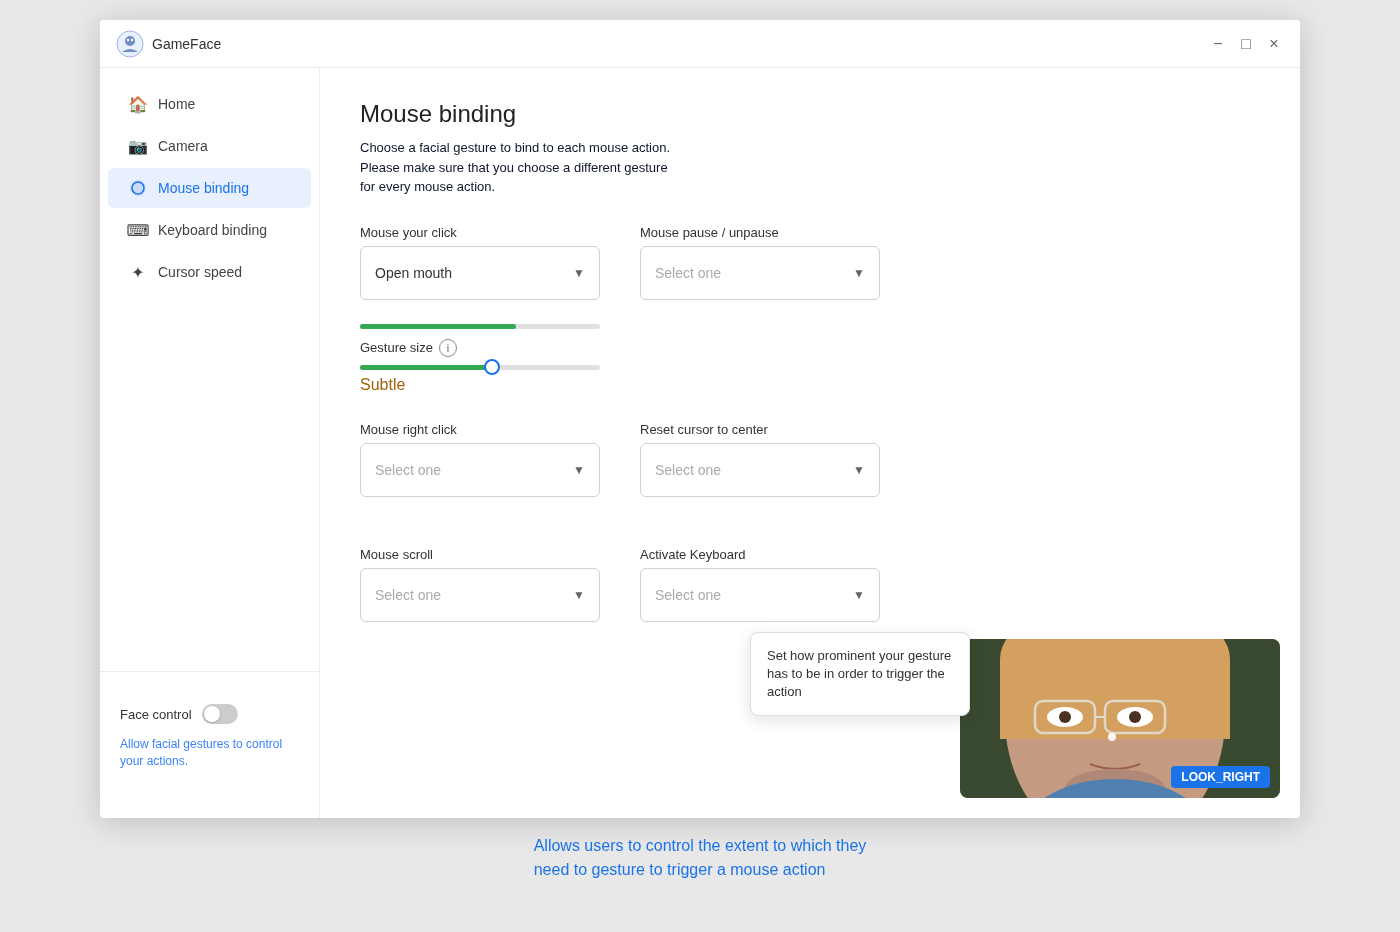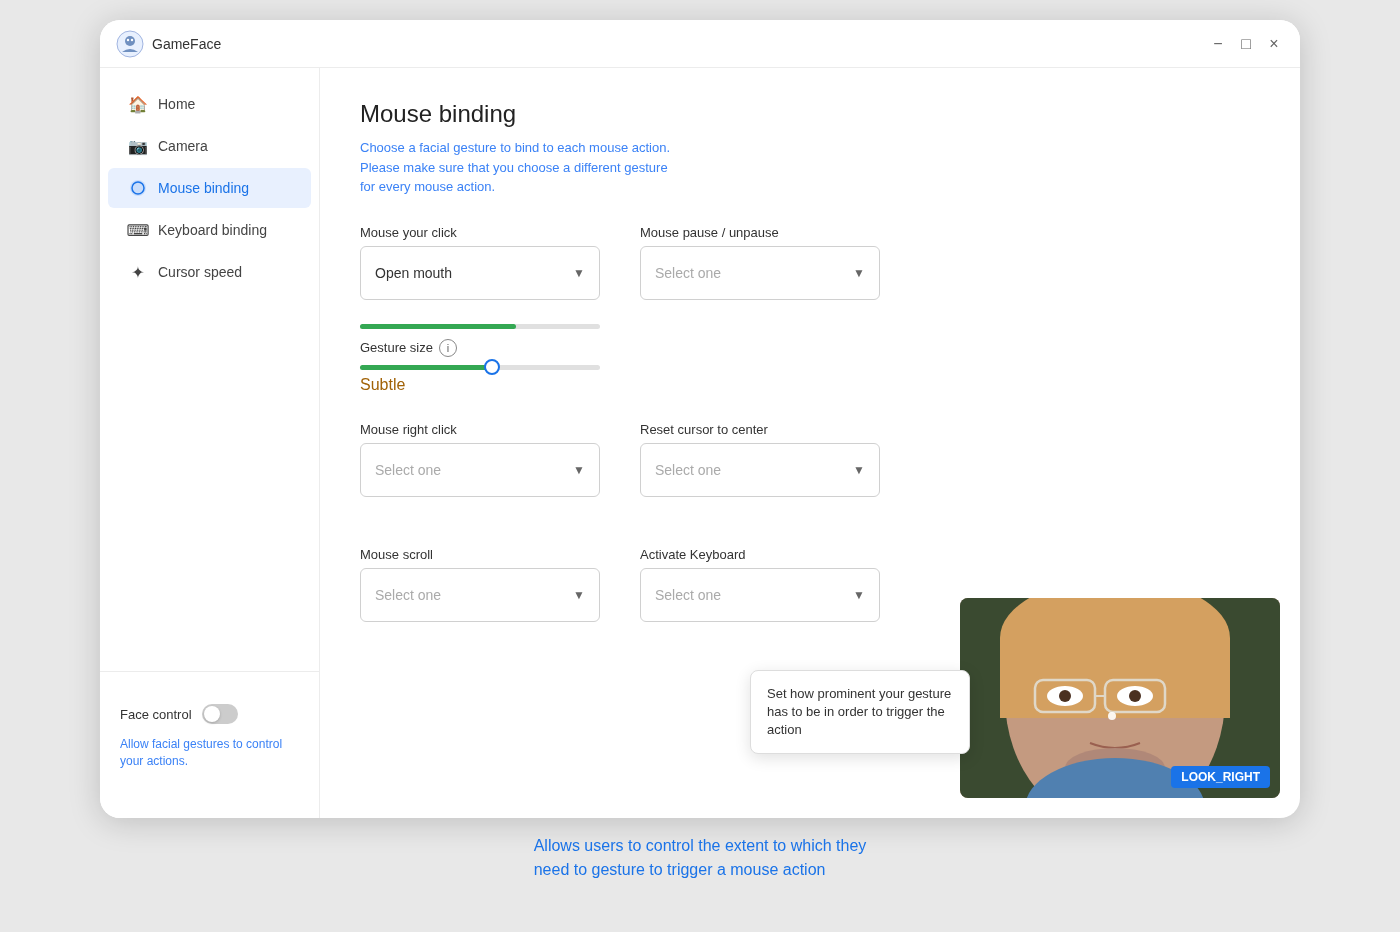--- a/index.html
+++ b/index.html
@@ -10,21 +10,21 @@
       flex-direction: column;
       align-items: center;
       justify-content: flex-start;
       min-height: 932px;
       padding: 20px 0 0 0;
     }
 
     .app-window {
       width: 1200px;
       background: #fff;
-      border-radius: 20px;
+      border-radius: 4px;
       box-shadow: 0 4px 32px rgba(0,0,0,0.18);
       overflow: hidden;
       display: flex;
       flex-direction: column;
     }
 
     
     .title-bar {
       display: flex;
       align-items: center;
@@ -159,21 +159,21 @@
       position: relative;
     }
     .page-title {
       font-size: 24px;
       font-weight: 400;
       color: #222;
       margin-bottom: 10px;
     }
     .page-desc {
       font-size: 13px;
-      color: #3b82f6;
+      color: #0f172a;
       line-height: 1.5;
       max-width: 320px;
       margin-bottom: 28px;
     }
     .form-row {
       display: flex;
       gap: 40px;
       margin-bottom: 24px;
     }
     .form-field {
@@ -270,30 +270,29 @@
       border-radius: 8px;
       padding: 14px 16px;
       box-shadow: 0 4px 16px rgba(0,0,0,0.12);
       max-width: 220px;
       font-size: 13px;
       color: #333;
       line-height: 1.4;
       z-index: 10;
       top: 308px;
       left: 390px;
-      margin-top: 38px;
     }
 
     
     .camera-feed {
       position: absolute;
       right: 20px;
       bottom: 20px;
       width: 320px;
-      height: 200px;
+      height: 159px;
       background: #2a2a2a;
       border-radius: 8px;
       overflow: hidden;
     }
     .camera-label {
       position: absolute;
       bottom: 10px;
       right: 10px;
       background: #1a73e8;
       color: #fff;

